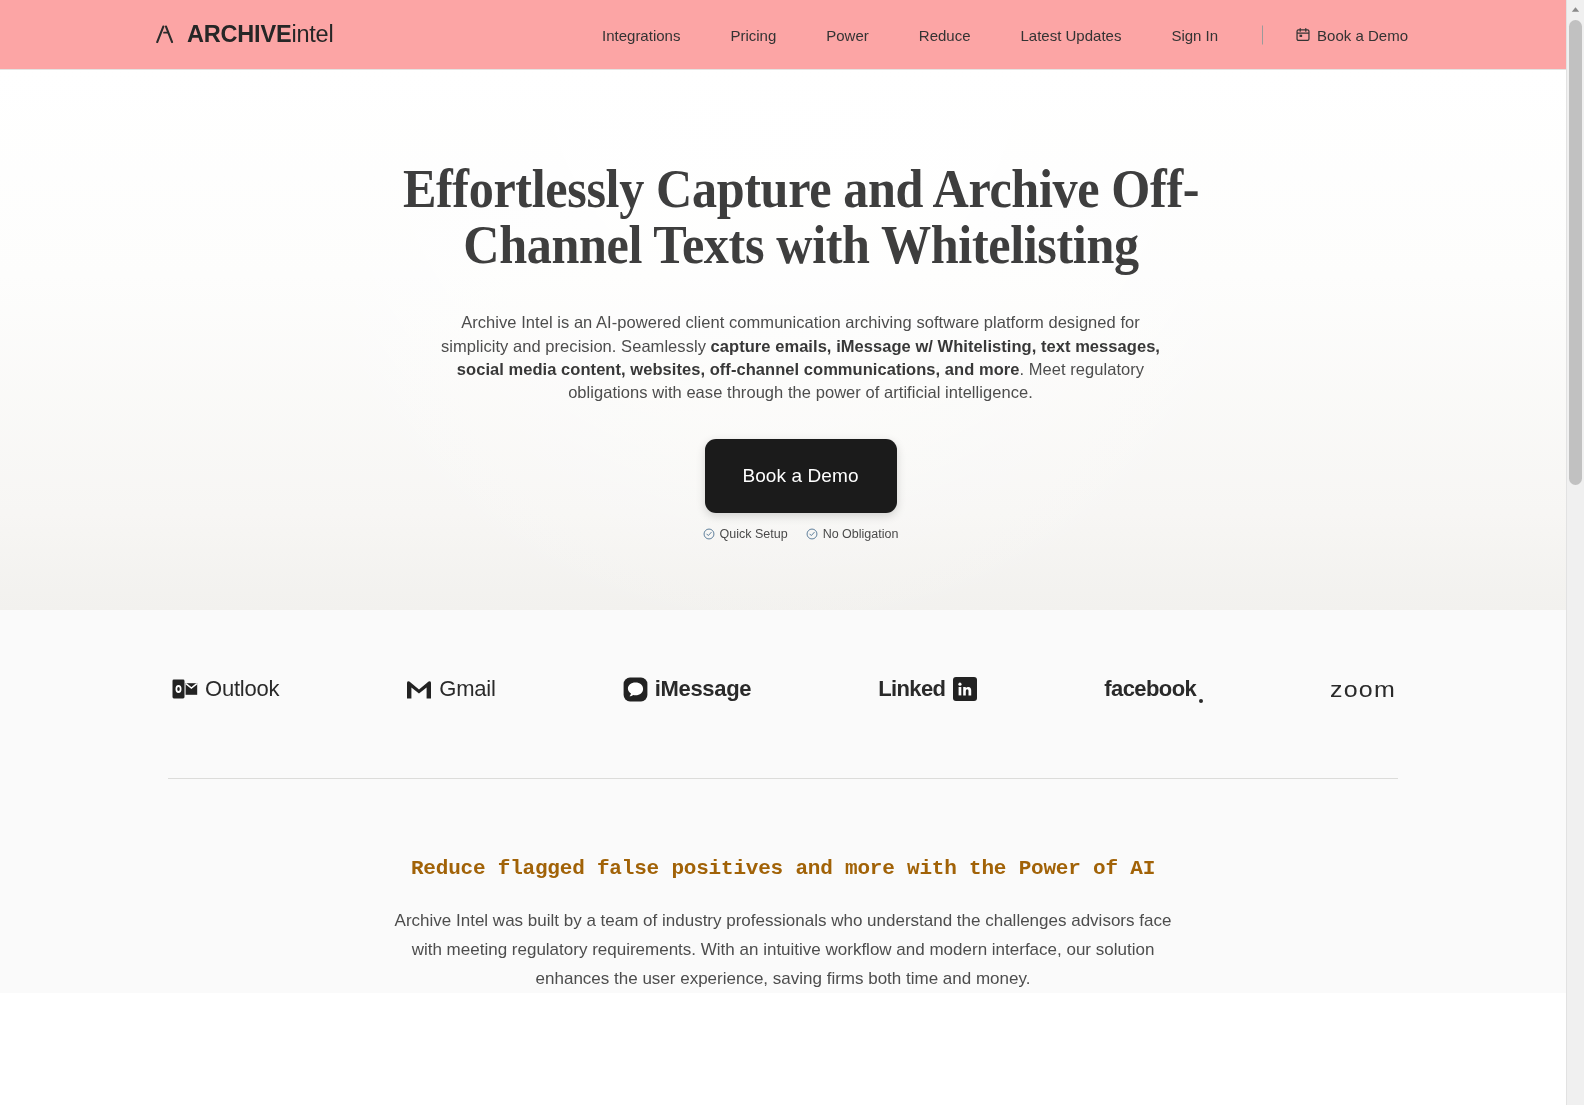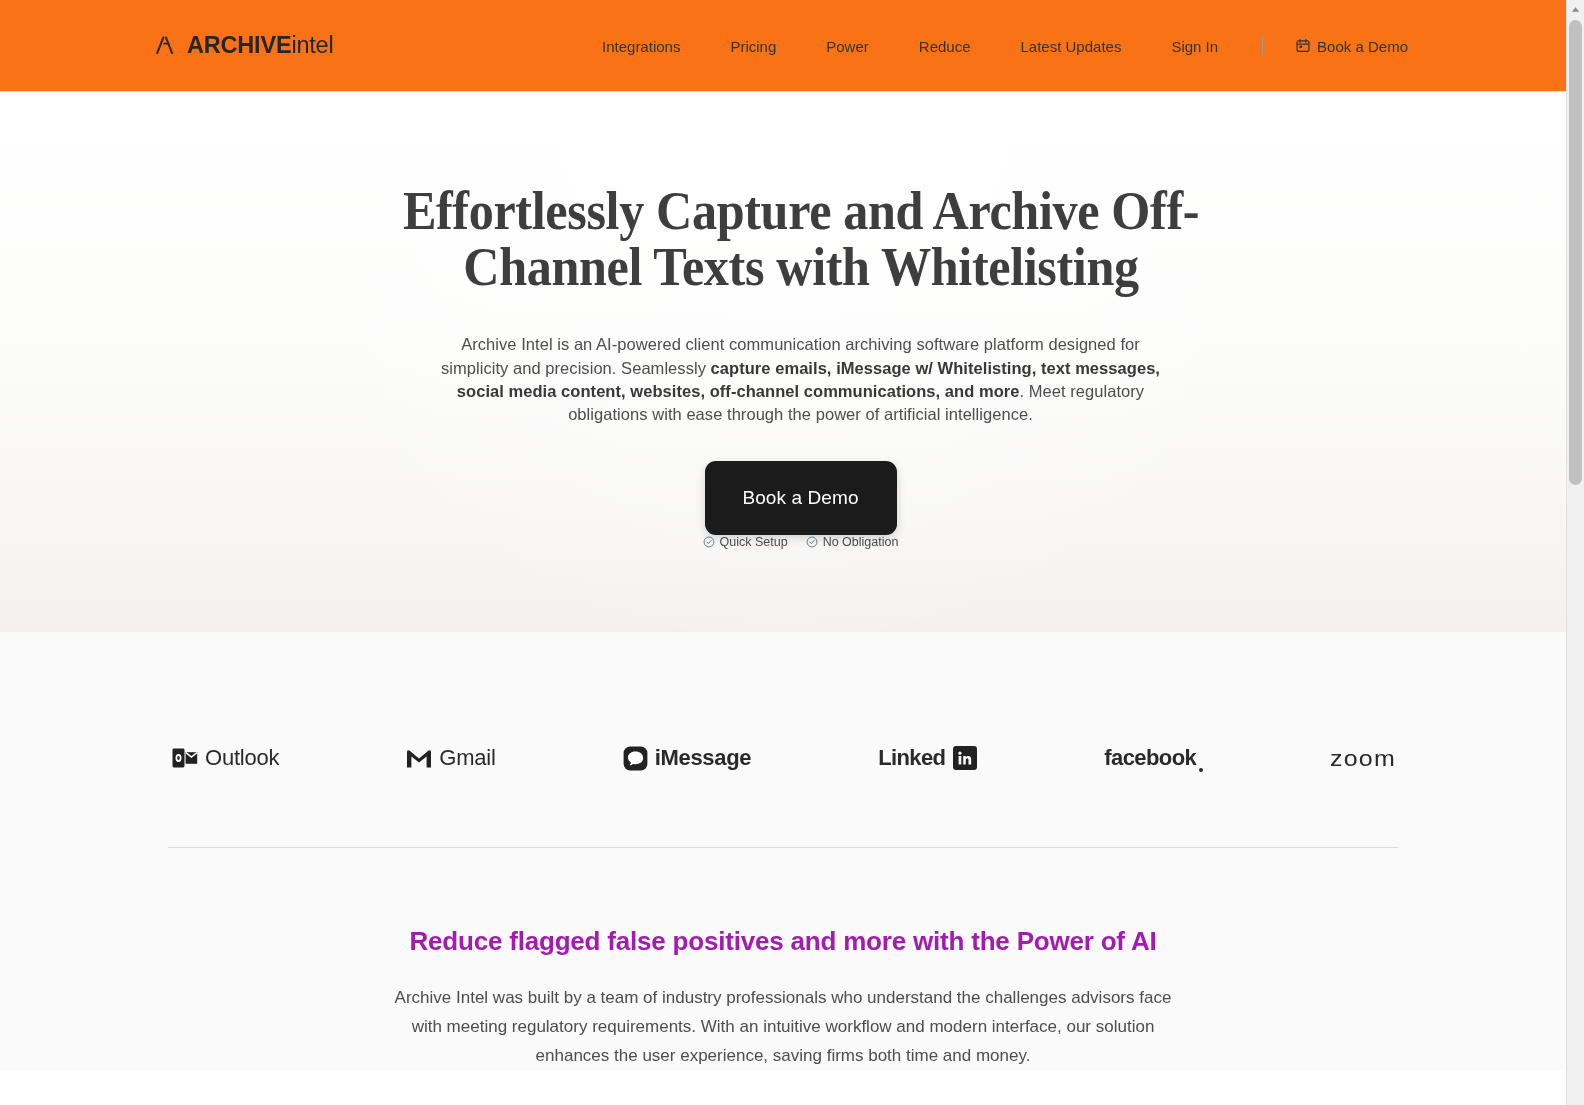--- a/index.html
+++ b/index.html
@@ -29,22 +29,22 @@
     top: 0; left: 0;
     width: 1566px;
     height: 1105px;
     overflow: hidden;
     background: #ffffff;
   }
 
   
   .site-header {
     position: relative;
-    height: 92px;
-    background: #f97316;
+    height: 70px;
+    background: #fca5a5;
     border-bottom: 1px solid #e4e4e2;
     display: flex;
     align-items: center;
     z-index: 5;
   }
 
   .brand {
     position: absolute;
     left: 156px;
     top: 50%;
@@ -173,20 +173,21 @@
     font-size: 19px;
     letter-spacing: 0.1px;
     border: none;
     border-radius: 11px;
     cursor: pointer;
     box-shadow: 0 3px 10px rgba(0,0,0,0.16);
     font-family: "Liberation Sans", sans-serif;
   }
 
   .trust-row {
+    margin-top: 14px;
     display: flex;
     align-items: center;
     justify-content: center;
     gap: 18px;
   }
 
   .trust-item {
     display: flex;
     align-items: center;
     gap: 5px;
@@ -206,21 +207,20 @@
   .section-heading {
     font-family: "Liberation Serif", serif;
     font-weight: 700;
     font-size: 23px;
     color: #3a3a3a;
     text-align: center;
     letter-spacing: -0.1px;
   }
 
   .logo-row {
-    margin-top: 47px;
     display: flex;
     align-items: center;
     justify-content: space-between;
     padding: 0 170px 0 172px;
     text-align: right;
   }
 
   .logo-item {
     display: flex;
     align-items: center;
@@ -264,24 +264,24 @@
   .divider { height: 1px; background: #dcdcda; width: 100%; }
 
   
   .ai-section {
     background: #fafafa;
     padding-top: 78px;
     text-align: center;
   }
 
   .ai-heading {
-    font-family: Liberation Sans, sans-serif;
+    font-family: Liberation Mono, monospace;
     font-weight: 700;
-    font-size: 26px;
-    color: #a21caf;
+    font-size: 21px;
+    color: #a16207;
     letter-spacing: -0.2px;
   }
 
   .ai-body {
     margin: 26px auto 0;
     width: 790px;
     font-size: 17px;
     line-height: 1.71;
     color: #4d4d4d;
   }

